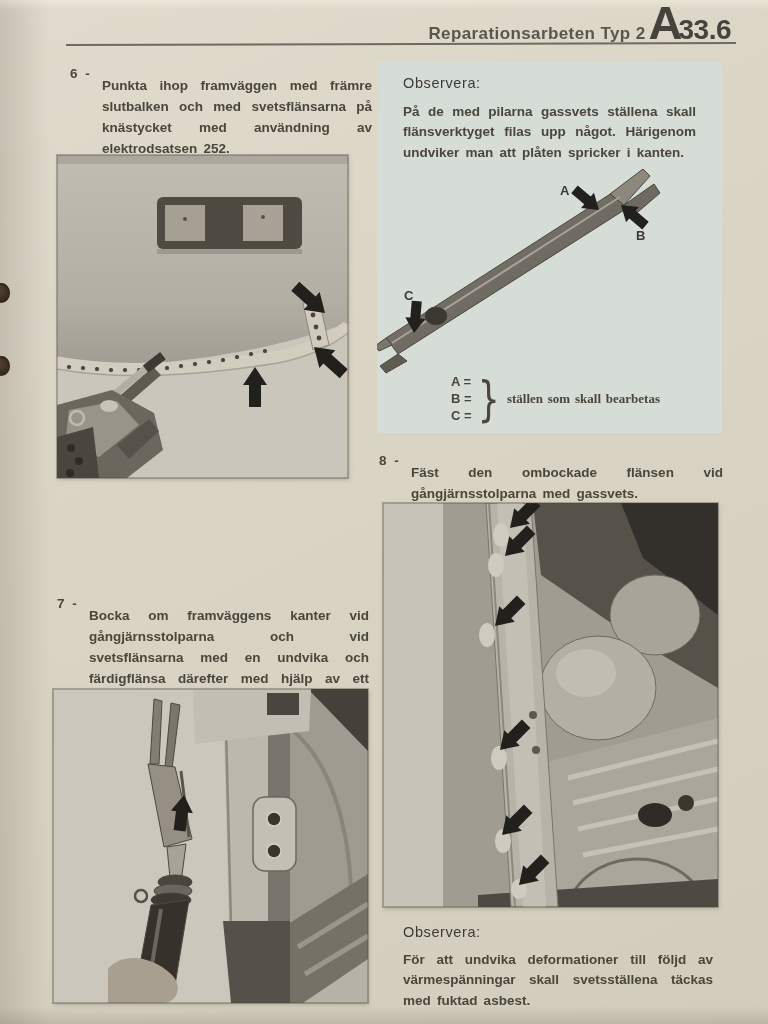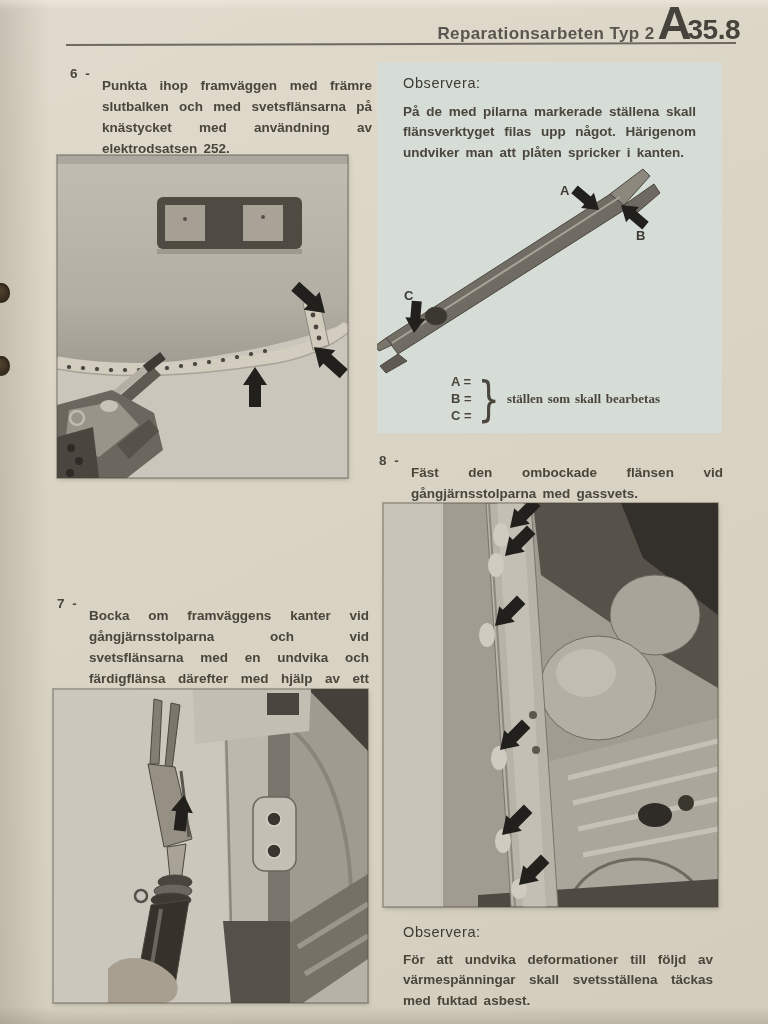--- a/index.html
+++ b/index.html
@@ -11,21 +11,21 @@
   .edge-left{position:absolute;left:0;top:0;width:50px;height:100%;
     background:linear-gradient(90deg,rgba(110,100,85,.22),rgba(110,100,85,0));pointer-events:none;}
   .edge-bottom{position:absolute;left:0;bottom:0;width:100%;height:18px;
     background:linear-gradient(0deg,rgba(105,100,90,.22),rgba(105,100,90,0));pointer-events:none;}
   .edge-top{position:absolute;left:0;top:0;width:100%;height:10px;
     background:linear-gradient(180deg,rgba(255,252,240,.35),rgba(255,252,240,0));pointer-events:none;}
   .hole{position:absolute;left:-7px;width:17px;height:20px;border-radius:50%;
     background:radial-gradient(circle at 40% 40%,#54432f,#33291c 70%);box-shadow:inset 0 1px 2px rgba(0,0,0,.5);}
   .hole1{top:283px;} .hole2{top:356px;}
 
-  .header{position:absolute;top:4px;right:28px;display:flex;align-items:baseline;}
+  .header{position:absolute;top:4px;right:37px;display:flex;align-items:baseline;}
   .header .title{font-size:17px;font-weight:700;color:#5a564f;letter-spacing:.4px;}
   .header .big-letter{font-size:47px;font-weight:700;color:#46433d;line-height:.8;margin-left:3px;margin-right:-2px;letter-spacing:-2px;}
   .header .section-number{font-size:28px;font-weight:700;color:#46433d;letter-spacing:-.5px;}
   .rule{position:absolute;left:66px;top:43px;width:670px;height:2px;background:#6e6a61;transform:rotate(-.15deg);}
 
   .step{position:absolute;display:flex;font-size:13.5px;font-weight:700;color:#4a463c;line-height:1.55;}
   .step .num{width:32px;flex:0 0 32px;letter-spacing:2px;}
   .step .body{flex:1;text-align:justify;word-spacing:.18em;margin-top:12px;}
   #step6{left:70px;top:64px;width:302px;}
   #step7{left:57px;top:594px;width:312px;}
@@ -57,21 +57,21 @@
 <div class="page">
   <div class="edge-left"></div>
   <div class="edge-top"></div>
   <div class="edge-bottom"></div>
   <div class="hole hole1"></div>
   <div class="hole hole2"></div>
 
   <div class="header">
     <span class="title">Reparationsarbeten Typ 2</span>
     <span class="big-letter">A</span>
-    <span class="section-number">35.8</span>
+    <span class="section-number">33.6</span>
   </div>
   <div class="rule"></div>
 
   <div class="step" id="step6">
     <span class="num">6 -</span>
     <span class="body">Punkta ihop framväggen med främre slutbalken och med svetsflänsarna på knästycket med användning av elektrodsatsen 252.</span>
   </div>
 
   <div class="photo" id="photo1">
     <svg width="291" height="323" viewBox="0 0 291 323">
@@ -143,21 +143,21 @@
         <ellipse cx="52" cy="251" rx="9" ry="6" fill="#c8c3b8"></ellipse>
         <circle cx="20" cy="263" r="7" fill="none" stroke="#c0bbb0" stroke-width="2.5"></circle>
         <polygon points="60,290 92,264 102,276 72,304" fill="#56524a"></polygon>
       </g>
       <rect x="0" y="0" width="291" height="323" fill="none" stroke="rgba(70,65,55,.4)" stroke-width="1.5"></rect>
     </svg>
   </div>
 
   <div class="note-box">
     <div class="note-title">Observera:</div>
-    <div class="note-para">På de med pilarna markerade ställena skall flänsverktyget filas upp något. Härigenom undviker man att plåten spricker i kanten.</div>
+    <div class="note-para">På de med pilarna gassvets ställena skall flänsverktyget filas upp något. Härigenom undviker man att plåten spricker i kanten.</div>
 
     <svg class="fig-tool" viewBox="0 0 345 218">
       <defs>
         <polygon id="arrD" points="0,0 -15,-10 -15,-5 -32,-5 -32,5 -15,5 -15,10"></polygon>
         <linearGradient id="toolG" x1="0" y1="0" x2="1" y2="1">
           <stop offset="0" stop-color="#87827a"></stop>
             <stop offset=".55" stop-color="#6e6a61"></stop>
             <stop offset="1" stop-color="#55524b"></stop>
         </linearGradient>
       </defs>

